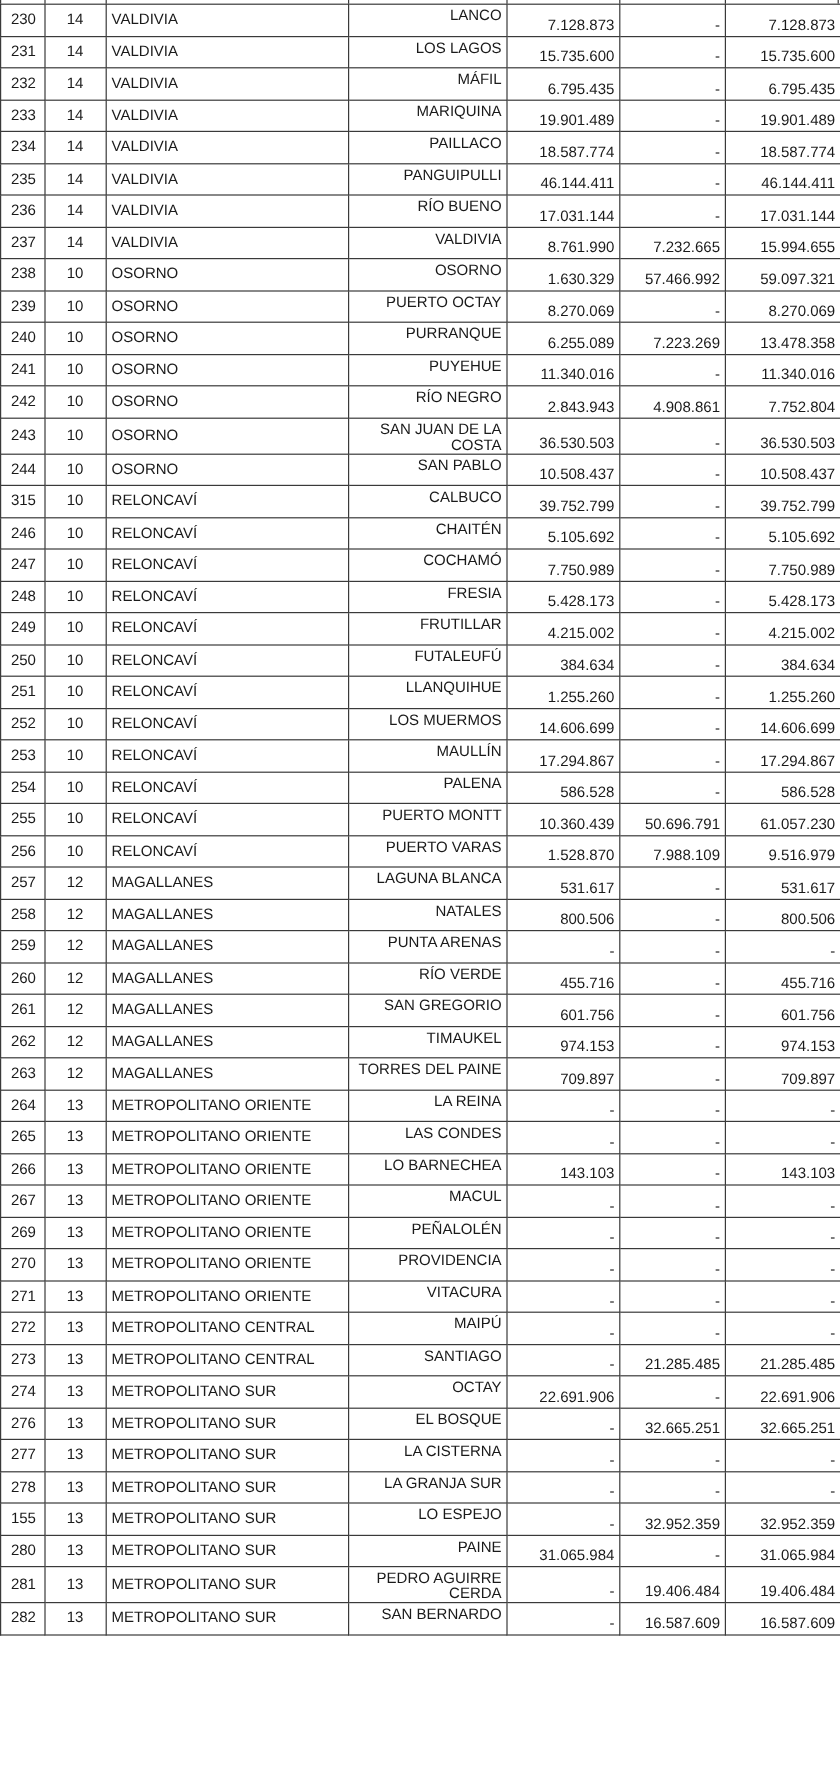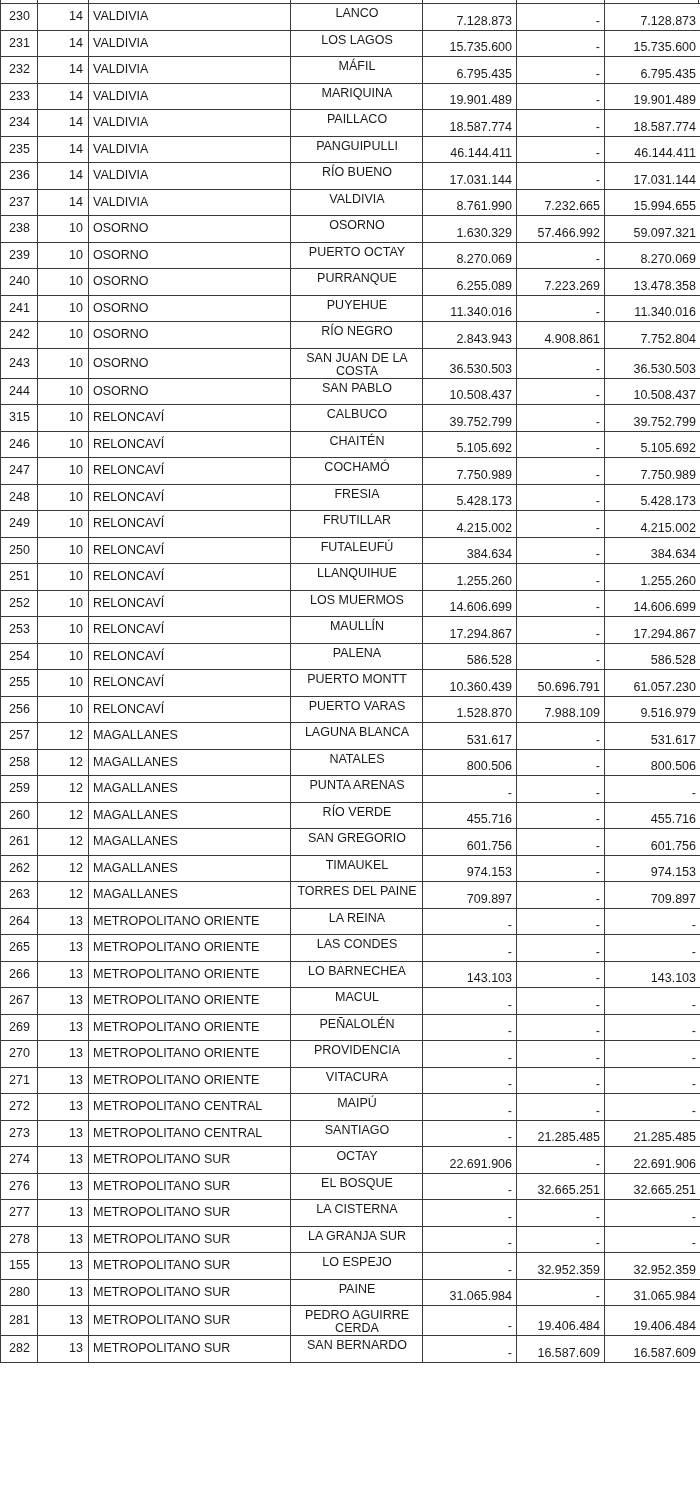--- a/index.html
+++ b/index.html
@@ -4,23 +4,23 @@
 <style>
   html, body { margin: 0; padding: 0; background: #ffffff; }
   body { width: 700px; height: 1489px; overflow: hidden; position: relative; }
   .table-wrap { position: absolute; left: 0; top: 3px; width: 700px; }
   table { border-collapse: collapse; width: 700px; table-layout: fixed;
           font-family: "Liberation Sans", sans-serif; font-size: 12.5px; color: #1a1a1a; }
   col.c-num { width: 37px; } col.c-code { width: 51px; } col.c-serv { width: 202px; }
   col.c-com { width: 132px; } col.c-v1 { width: 94px; } col.c-v2 { width: 88px; } col.c-v3 { width: 96px; }
   td { border: 1.5px solid #3a3a3a; height: 26.5px; padding: 0 4px; box-sizing: border-box; line-height: 13px; }
   td.num { text-align: center; vertical-align: middle; padding-left: 5px; }
-  td.code { text-align: right; vertical-align: middle; padding-right: 5px; }
+  td.code { text-align: center; vertical-align: middle; padding-right: 5px; }
   td.serv { text-align: left; vertical-align: middle; padding-left: 4px; }
-  td.com { text-align: center; vertical-align: top; padding-top: 3px; padding-left: 5px; }
+  td.com { text-align: right; vertical-align: top; padding-top: 3px; padding-left: 5px; }
   td.val { text-align: right; vertical-align: bottom; padding-bottom: 2px; padding-right: 4px; }
   .top-stub { position: absolute; left: 0; top: 0; width: 700px; height: 3px; }
   .top-stub span { position: absolute; top: 0; height: 3px; border-left: 1.5px solid #3a3a3a; }
 </style>
 </head>
 <body>
 
 <div class="top-stub">
   <span style="left:0"></span>
     <span style="left:37px"></span>

